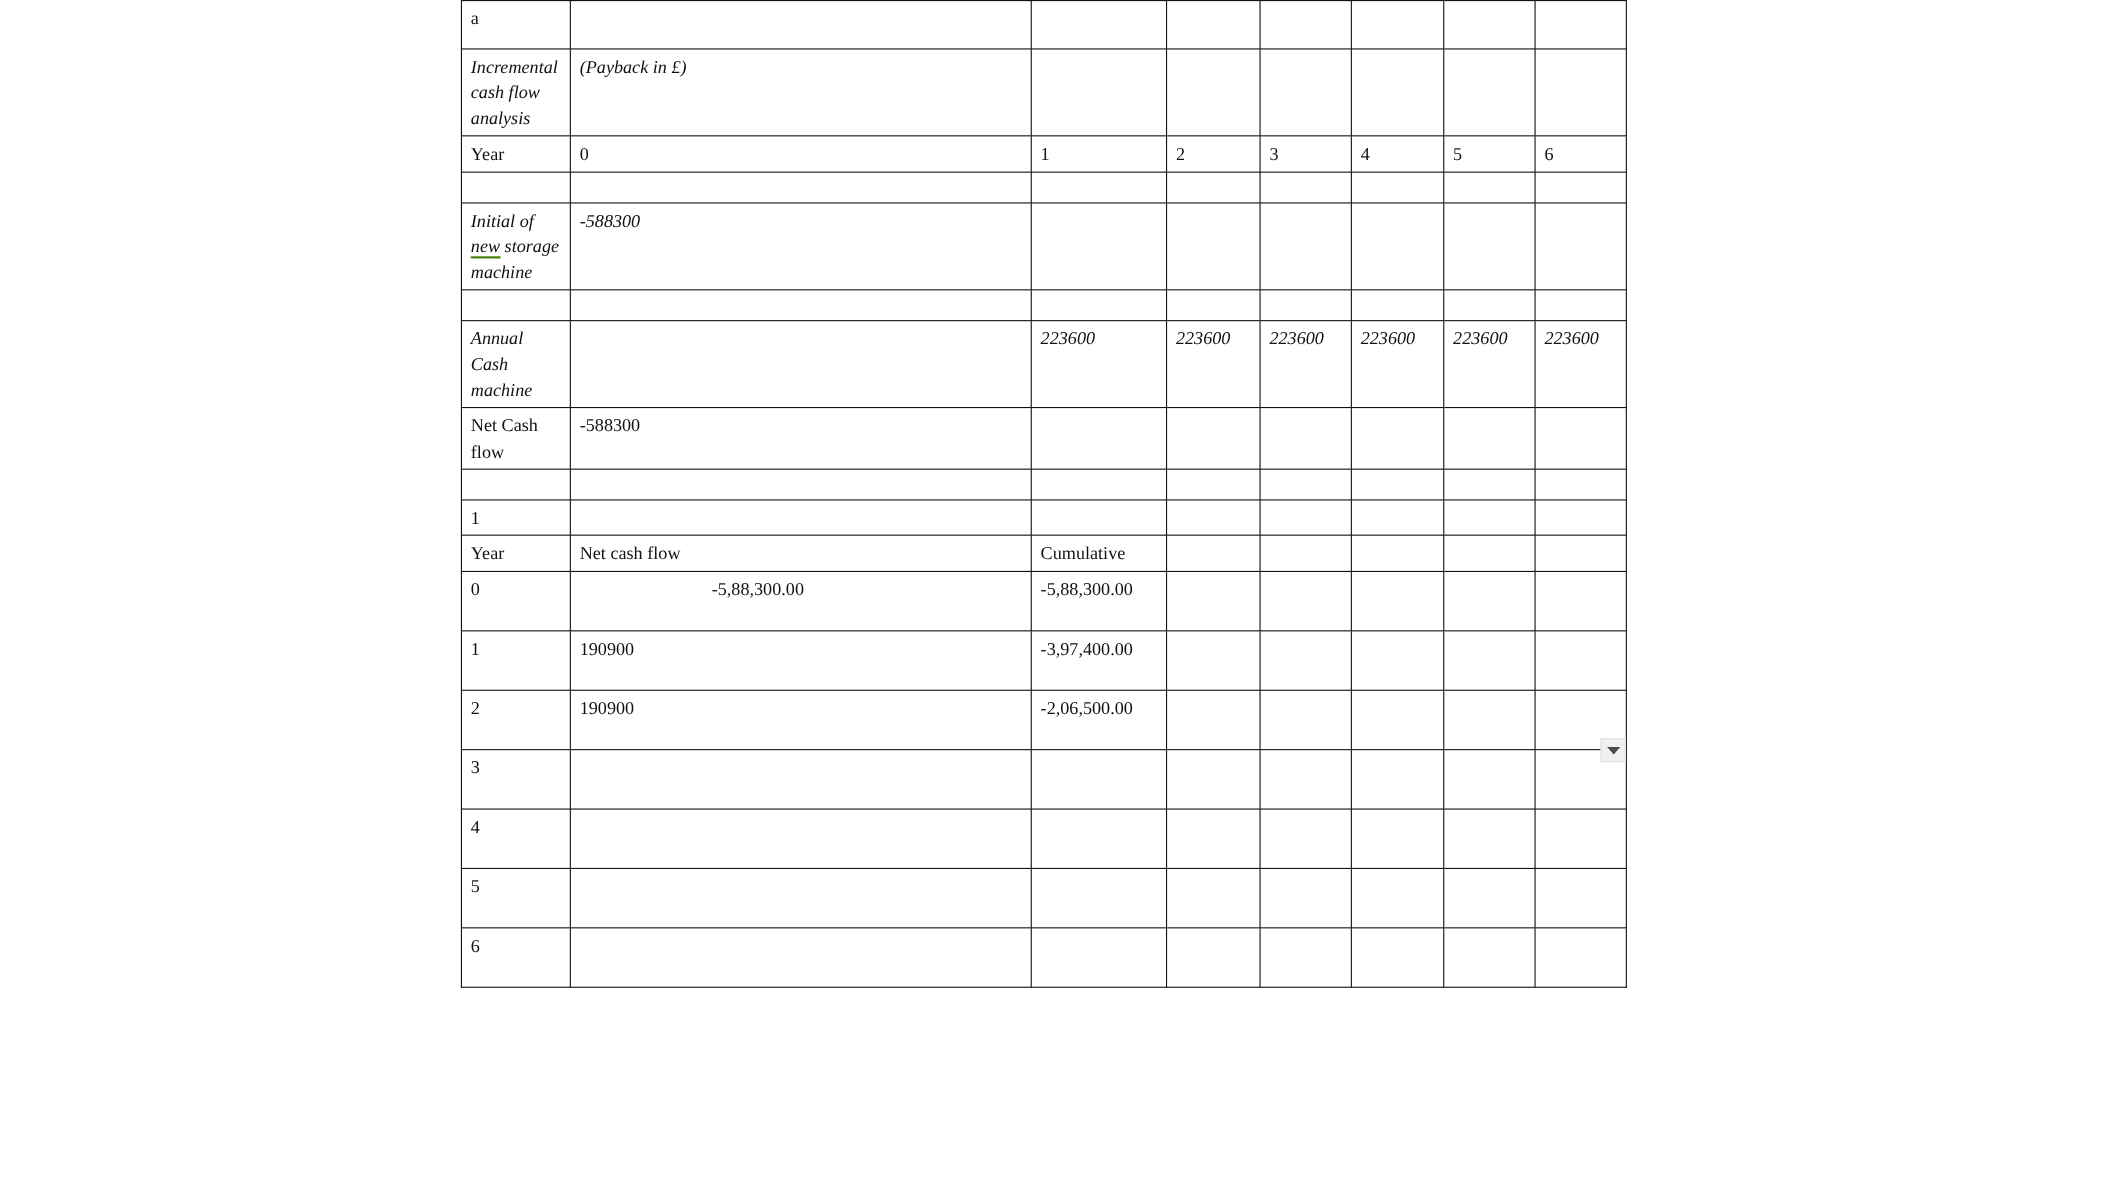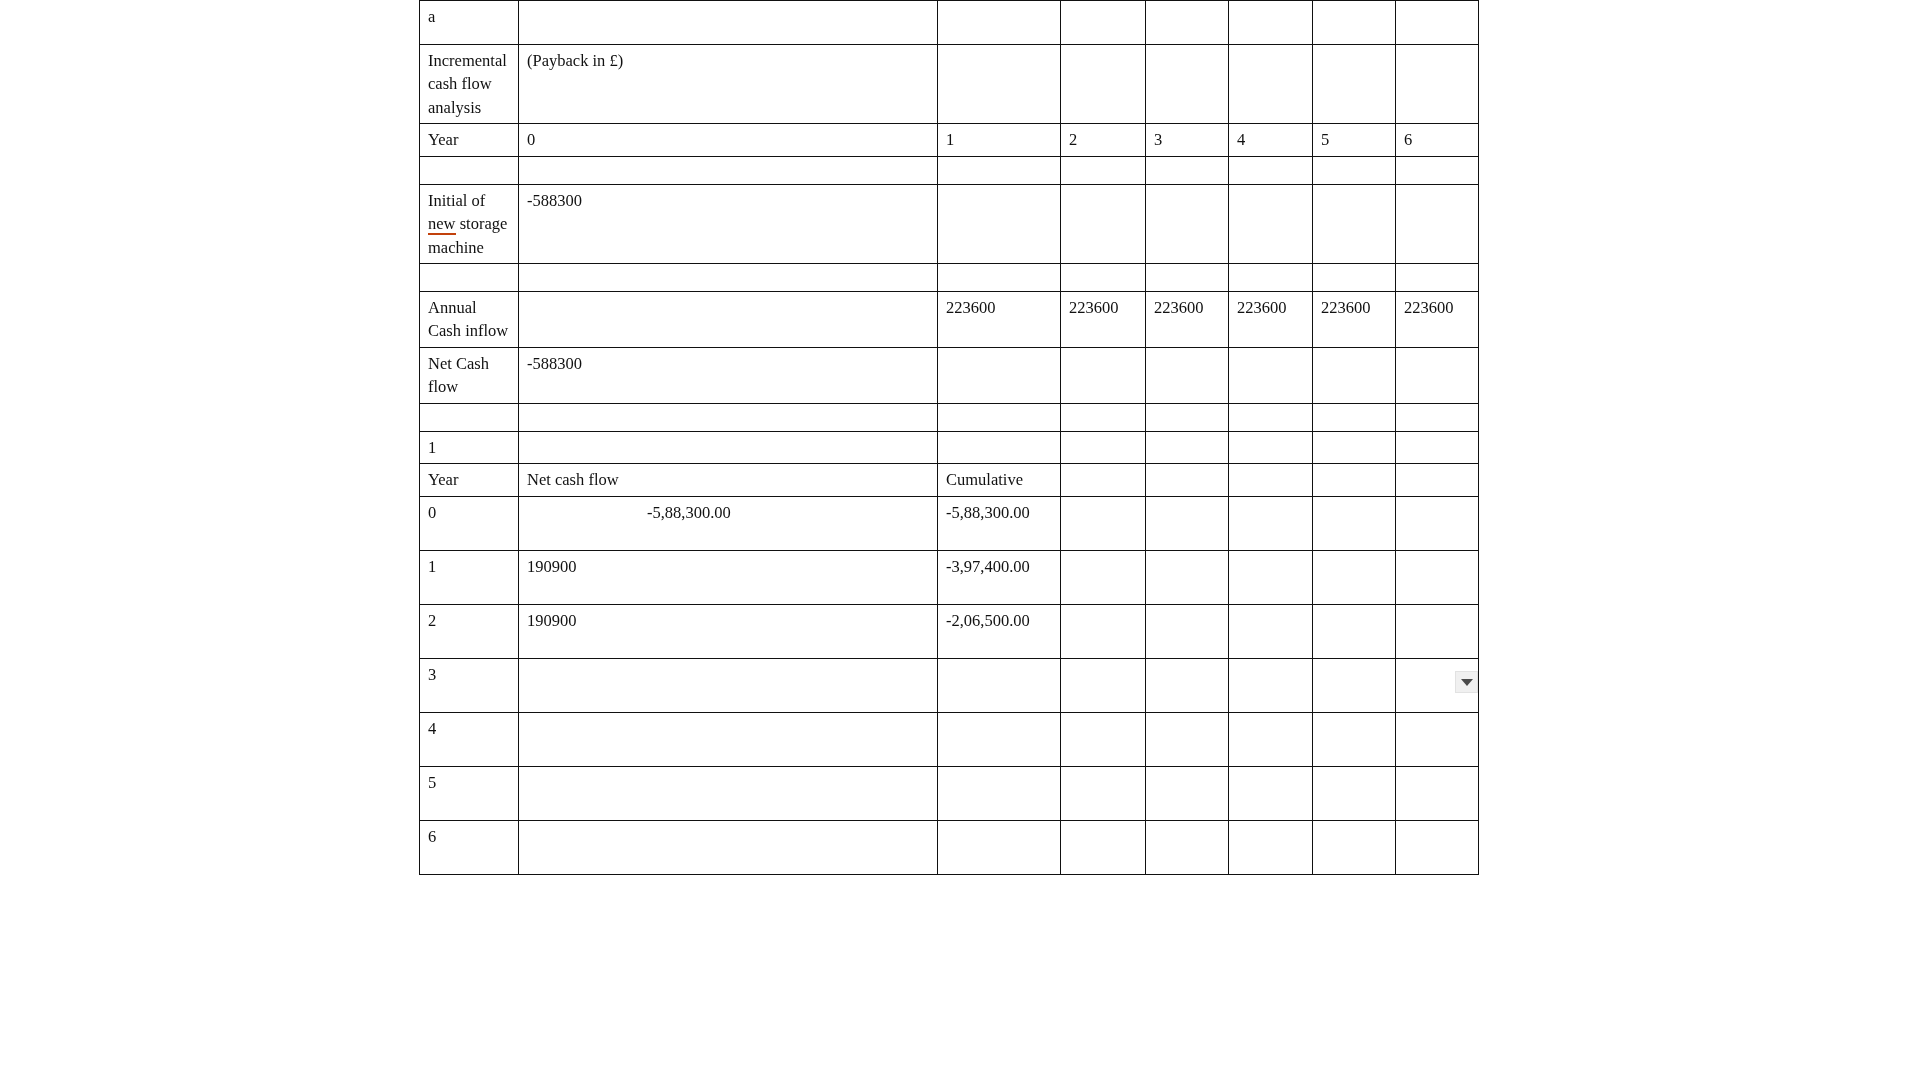--- a/index.html
+++ b/index.html
@@ -56,41 +56,41 @@
   col.c-label  { width: 99px;  }
   col.c-zero   { width: 419px; }
   col.c-y1     { width: 123px; }
   col.c-y2     { width: 85px;  }
   col.c-y3     { width: 83px;  }
   col.c-y4     { width: 84px;  }
   col.c-y5     { width: 83px;  }
   col.c-y6     { width: 83px;  }
 
   
-  .r-tall   { height: 56px; }
+  .r-tall   { height: 56px; font-style: italic; }
   .r-mid    { height: 44px; }
   .r-short  { height: 30px; margin-top: 44px; }
   .r-blank  { height: 28px; }
   .r-pb     { height: 54px; }
 
   
   td.bottom-align {
     vertical-align: bottom;
     padding-bottom: 6px;
   }
 
   
   .indent-num {
     display: block;
     padding-left: 120px;
   }
 
   
   .misspell {
-    border-bottom: 2px solid #c2410c;
+    border-bottom: 2px solid #4d7c0f;
     padding-bottom: 0px;
   }
 
   
   #dropdown-widget {
     position: absolute;
     left: 1455px;
     top: 671px;
     width: 23px;
     height: 22px;
@@ -191,21 +191,21 @@
           <td></td>
           <td></td>
           <td></td>
           <td></td>
           <td></td>
           <td></td>
           <td></td>
         </tr>
 
         <tr class="r-tall">
-          <td>Annual Cash inflow</td>
+          <td>Annual Cash machine</td>
           <td></td>
           <td>223600</td>
           <td>223600</td>
           <td>223600</td>
           <td>223600</td>
           <td>223600</td>
           <td>223600</td>
         </tr>
 
 

